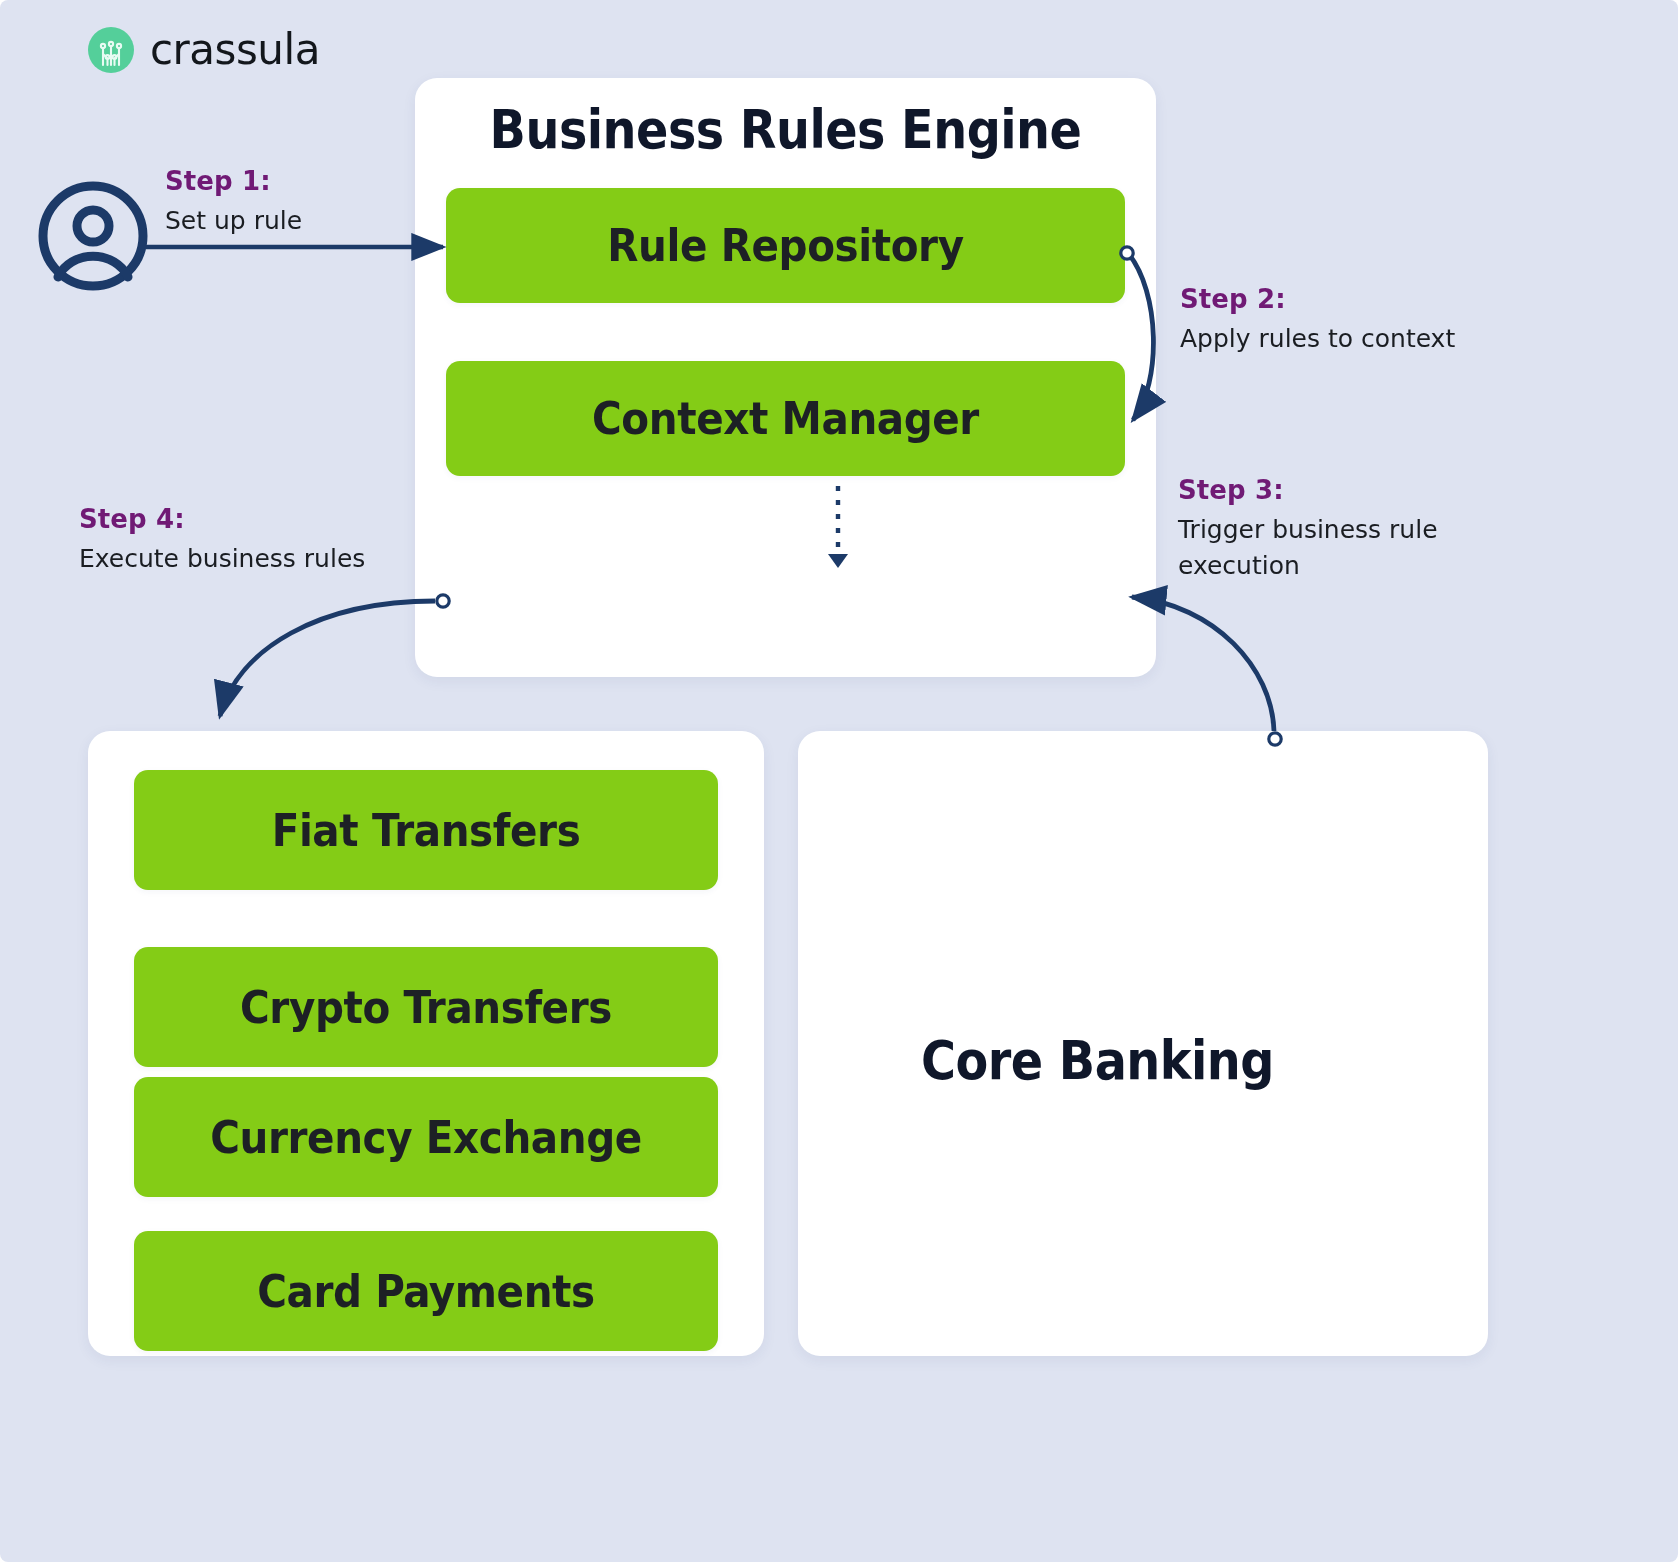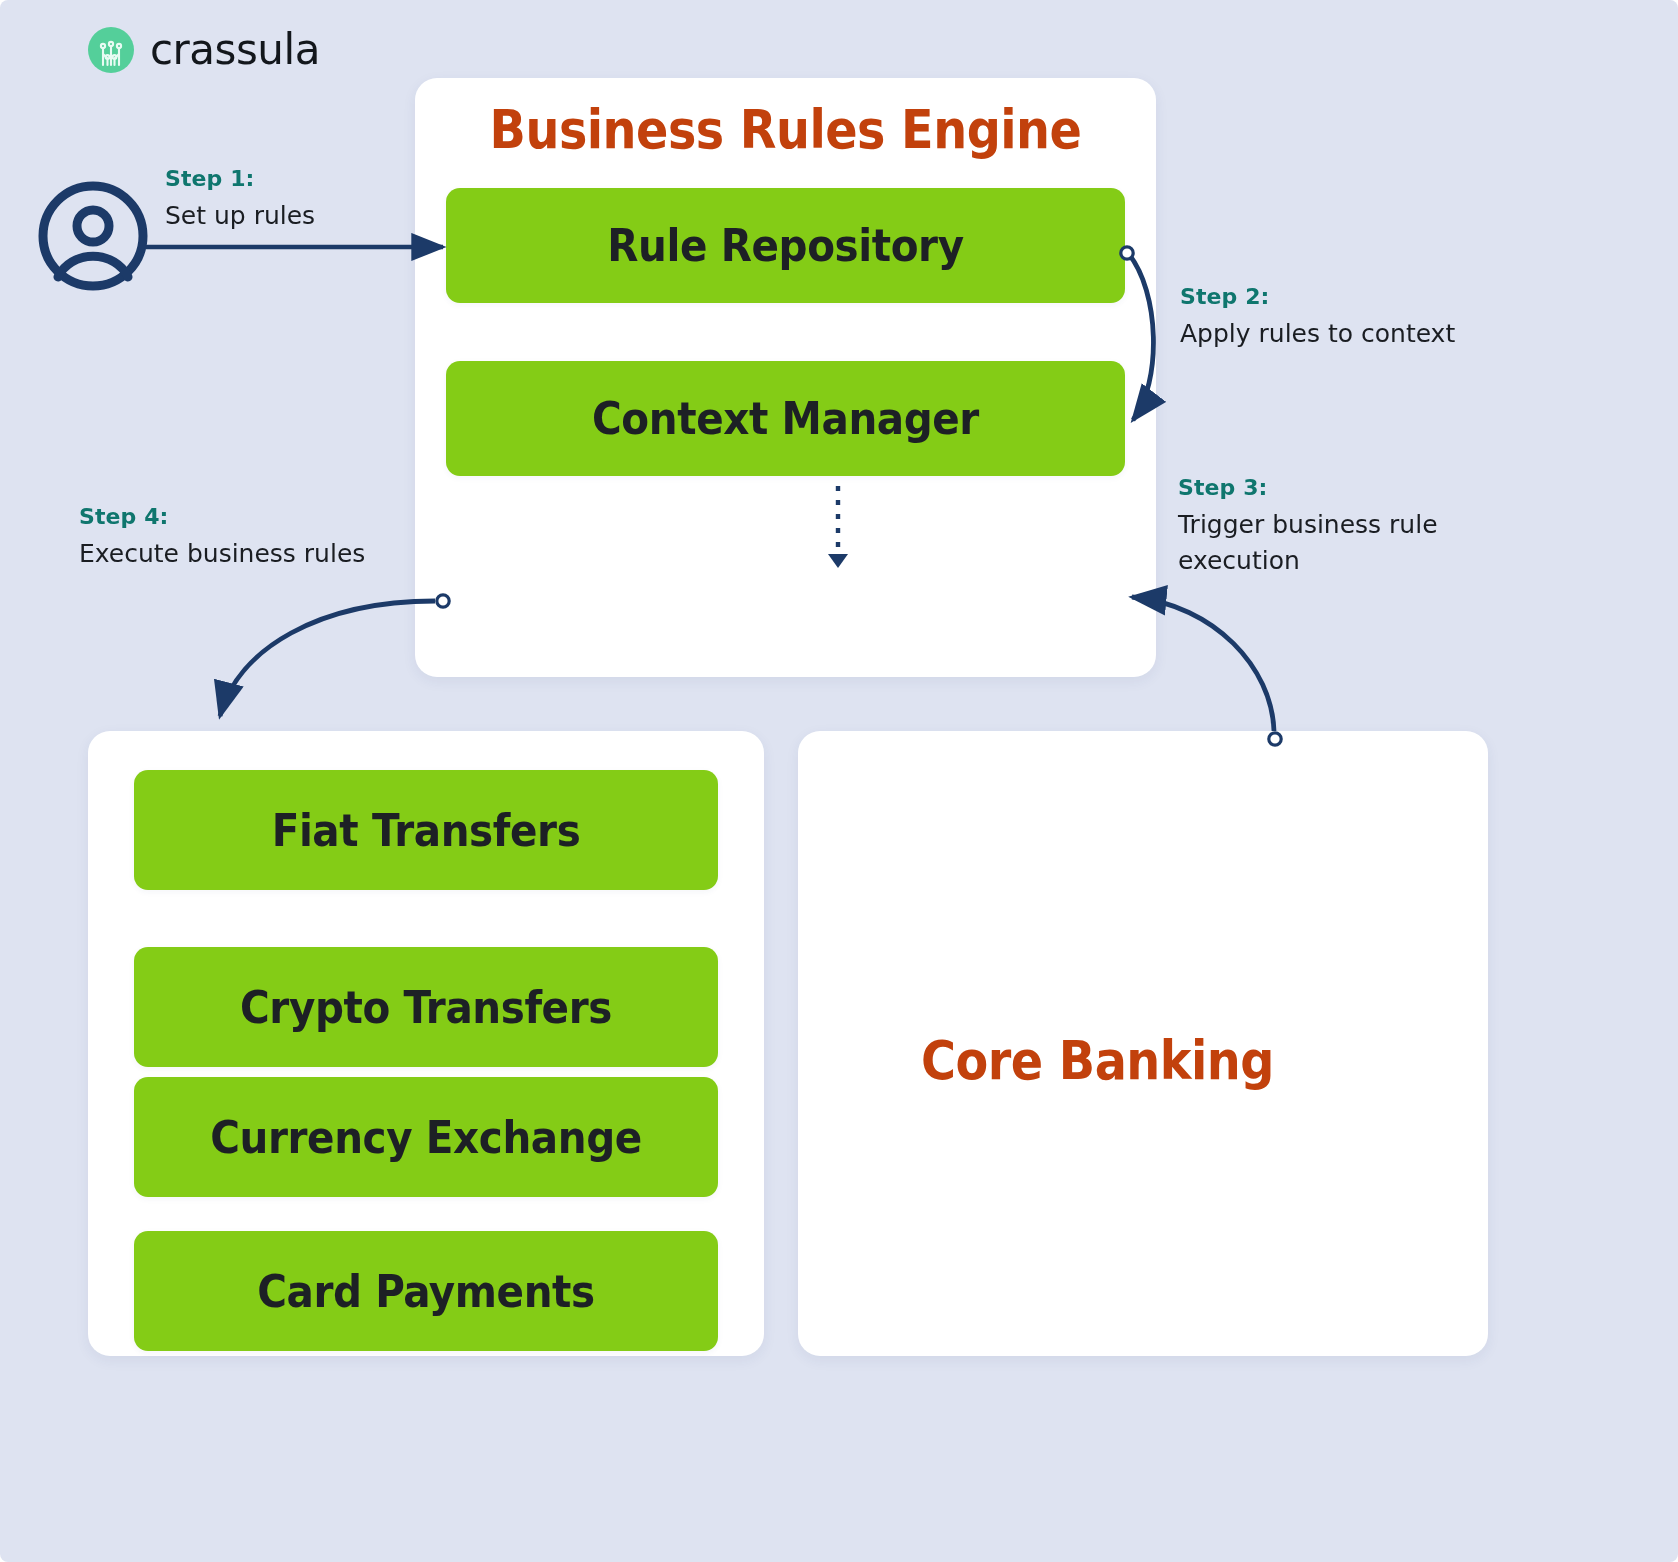--- a/index.html
+++ b/index.html
@@ -71,21 +71,21 @@
     font-weight: bold;
     color: #1d2025;
     font-size: 45px;
     letter-spacing: -0.4px;
     white-space: nowrap;
   }
   .panel-title {
     position: absolute;
     font-family: "DejaVu Sans Condensed", "Liberation Sans", sans-serif;
     font-weight: bold;
-    color: #c2410c;
+    color: #0f172a;
     letter-spacing: -0.5px;
     white-space: nowrap;
     text-align: center;
   }
 
   
   #bre-panel { left: 415px; top: 78px; width: 741px; height: 599px; }
   #bre-title { left: 415px; top: 99px; width: 741px; font-size: 53px; }
   #chip-rule-repo   { left: 446px; top: 188px;  width: 679px; height: 115px; }
   #chip-context-mgr { left: 446px; top: 361px;  width: 679px; height: 115px; }
@@ -101,22 +101,22 @@
 
   
   #core-panel { left: 798px; top: 731px; width: 690px; height: 625px; }
   #core-title { left: 798px; top: 1030px; width: 599px; font-size: 53px; }
 
   
   .step { position: absolute; }
   .step-head {
     font-family: "DejaVu Sans", sans-serif;
     font-weight: bold;
-    font-size: 22px;
-    color: #0f766e;
+    font-size: 26px;
+    color: #701a75;
     letter-spacing: 0.1px;
     white-space: nowrap;
   }
   .step-body {
     font-family: "DejaVu Sans", sans-serif;
     font-size: 25px;
     color: #1a1d22;
     line-height: 1.42;
     margin-top: 7px;
   }
@@ -188,21 +188,21 @@
   </div>
   <div class="chip svc-chip" id="chip-card">
     <span class="chip-label">Card Payments</span>
   </div>
 
   <div class="panel" id="core-panel"></div>
   <div class="panel-title" id="core-title">Core Banking</div>
 
   <div class="step" id="step1">
     <div class="step-head">Step 1:</div>
-    <div class="step-body">Set up rules</div>
+    <div class="step-body">Set up rule</div>
   </div>
   <div class="step" id="step2">
     <div class="step-head">Step 2:</div>
     <div class="step-body">Apply rules to context</div>
   </div>
   <div class="step" id="step3">
     <div class="step-head">Step 3:</div>
     <div class="step-body">Trigger business rule execution</div>
   </div>
   <div class="step" id="step4">

